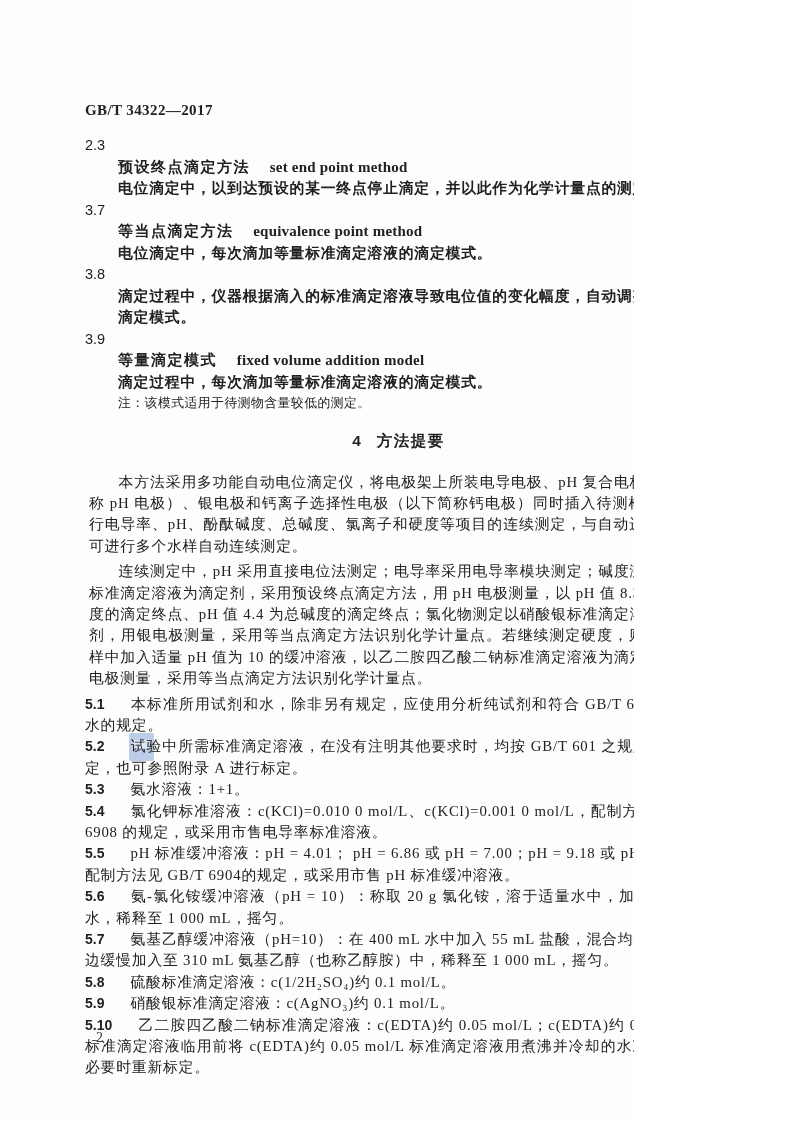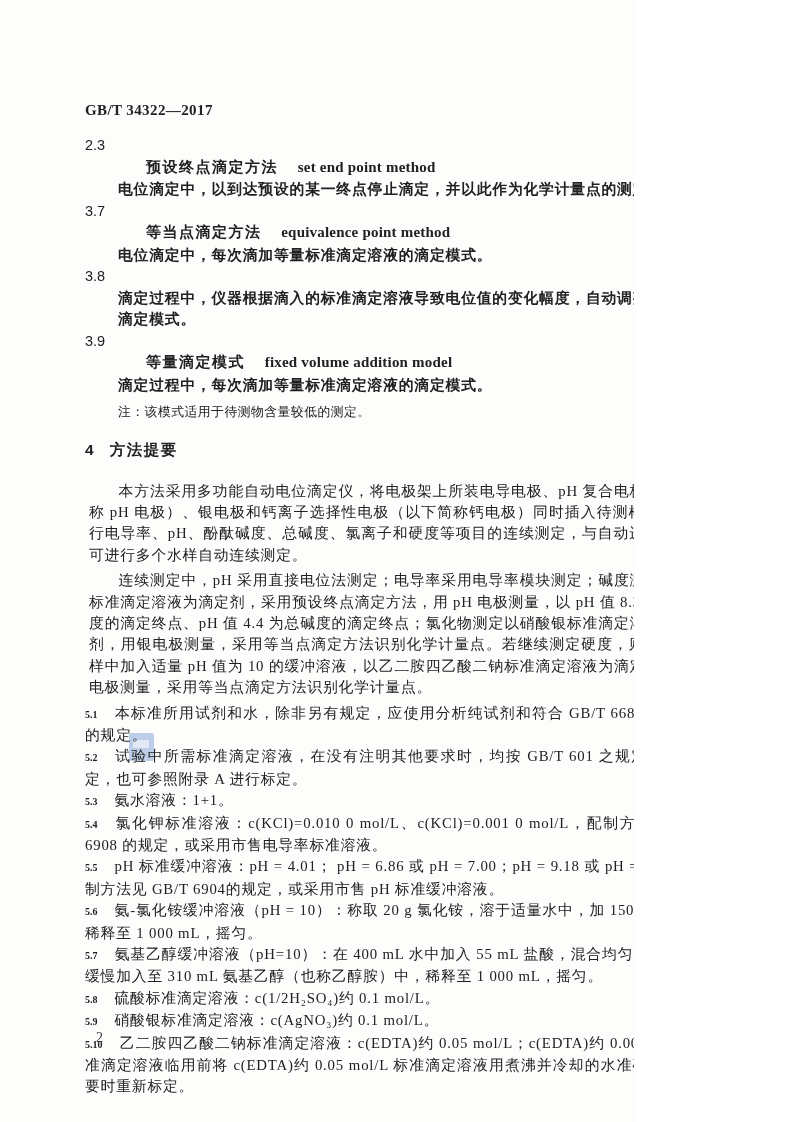--- a/index.html
+++ b/index.html
@@ -31,74 +31,74 @@
     font-size: 14.5px;
     line-height: 21.5px;
   }
   .term-title {
     padding-left: 33px;
     line-height: 21.5px;
     font-size: 15px;
     font-weight: bold;
   }
   .term-zh {
-    font-family: Liberation Mono, monospace;
+    font-family: Liberation Serif, serif;
     letter-spacing: 1.5px;
-    margin-left: 28px;
   }
   .term-en {
     font-family: "Liberation Serif", "DejaVu Serif", serif;
     margin-left: 16px;
     letter-spacing: 0.2px;
   }
   .term-def {
     padding-left: 33px;
     line-height: 21.5px;
     font-size: 14.8px;
     letter-spacing: 0.8px;
     font-weight: bold;
   }
   .term-note {
     padding-left: 33px;
     line-height: 20px;
     font-size: 12.8px;
     letter-spacing: 0.5px;
-    margin-top: 6px;
+    margin-top: 0;
   }
   .sec-heading {
     margin: 17px 0 20px 0;
     font-family: "Liberation Sans", "DejaVu Sans", sans-serif;
     font-size: 15.5px;
     font-weight: bold;
     line-height: 21.5px;
     letter-spacing: 1.5px;
+    text-align: center;
   }
   .sec-num { margin-right: 16px; letter-spacing: 0; }
   .body-para {
     margin: 4px;
     text-indent: 2em;
     text-align: justify;
     font-size: 14.8px;
     line-height: 21.4px;
     letter-spacing: 0.8px;
   }
   .items { margin: 0; }
   .item {
     margin: 0;
     text-align: justify;
     font-size: 14.8px;
     line-height: 21.4px;
     letter-spacing: 0.8px;
   }
   .item-num {
-    font-family: Liberation Serif, serif;
+    font-family: Liberation Sans, sans-serif;
     font-weight: 600;
-    font-size: 10px;
+    font-size: 14px;
     letter-spacing: 0;
-    margin-right: 17px;
+    margin-right: 26px;
   }
   .page-number {
     position: absolute;
     left: 96px;
     top: 1030px;
     font-size: 14px;
     color: #3a3a3a;
   }
   .watermark {
     position: absolute;

